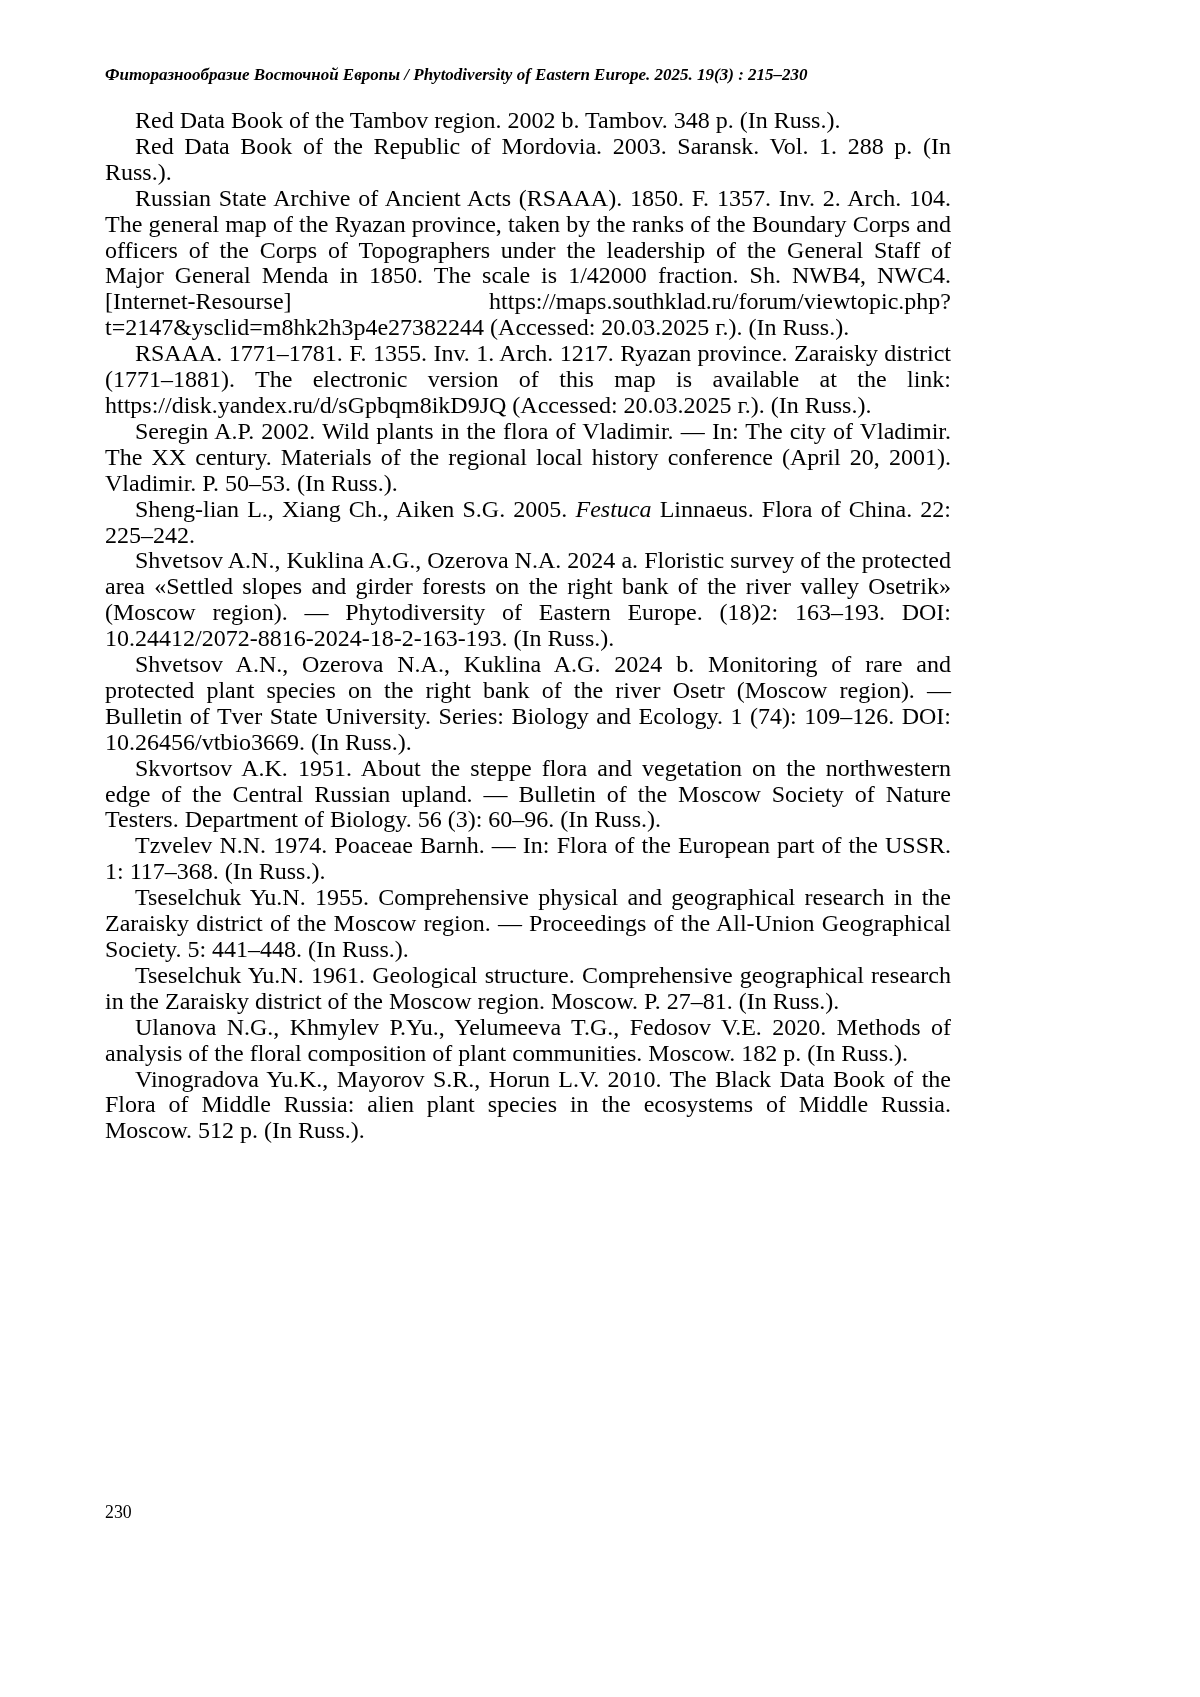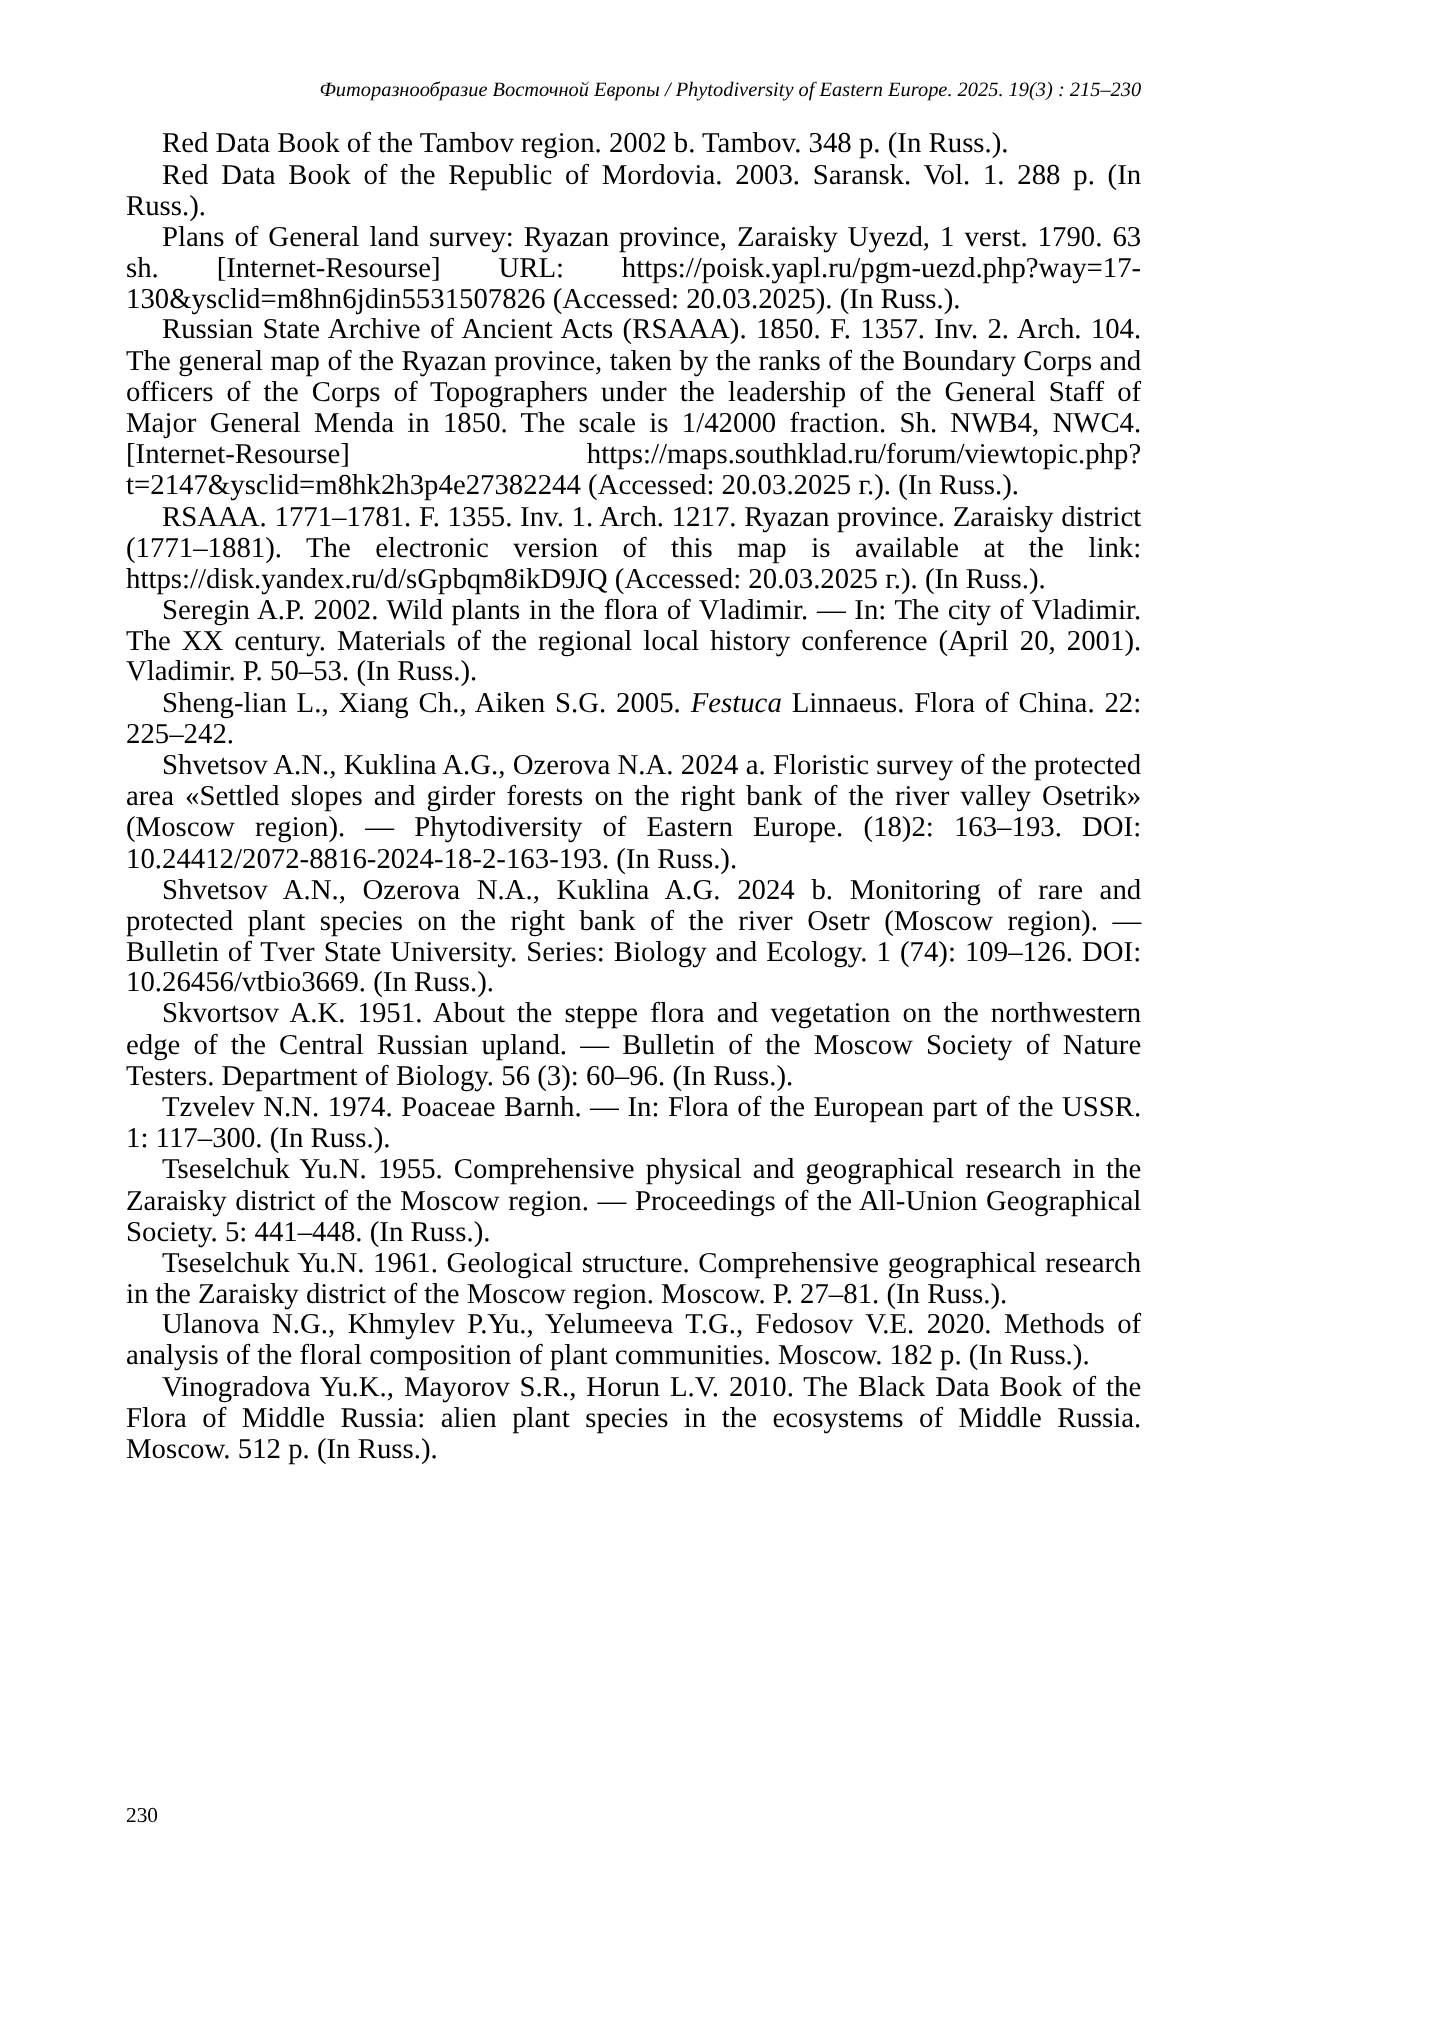--- a/index.html
+++ b/index.html
@@ -15,26 +15,27 @@
     position: relative;
     overflow: hidden;
   }
   .page-content {
     position: absolute;
     left: 105px;
     top: 64px;
     width: 846px;
   }
   .running-head {
-    text-align: right;
+    text-align: left;
     font-style: italic;
     font-size: 17px;
     line-height: 22px;
     margin-bottom: 22px;
     white-space: nowrap;
+    font-weight: bold;
   }
   .references p.ref {
     margin: 0;
     font-size: 24px;
     line-height: 25.9px;
     text-align: justify;
     text-indent: 30px;
     overflow-wrap: break-word;
   }
   .italic {
@@ -50,29 +51,28 @@
   }
 </style>
 </head>
 <body>
 
 <div class="page-content">
   <div class="running-head">Фиторазнообразие Восточной Европы / Phytodiversity of Eastern Europe. 2025. 19(3) : 215–230</div>
   <div class="references">
       <p class="ref"><span>Red Data Book of the Tambov region. 2002 b. Tambov. 348 p. (In Russ.).</span></p>
       <p class="ref"><span>Red Data Book of the Republic of Mordovia. 2003. Saransk. Vol. 1. 288 p. (In Russ.).</span></p>
-      <p class="ref"><span>Plans of General land survey: Ryazan province, Zaraisky Uyezd, 1 verst. 1790. 63 sh. [Internet-Resourse] URL: https://poisk.yapl.ru/pgm-uezd.php?way=17-130&amp;ysclid=m8hn6jdin5531507826 (Accessed: 20.03.2025). (In Russ.).</span></p>
       <p class="ref"><span>Russian State Archive of Ancient Acts (RSAAA). 1850. F. 1357. Inv. 2. Arch. 104. The general map of the Ryazan province, taken by the ranks of the Boundary Corps and officers of the Corps of Topographers under the leadership of the General Staff of Major General Menda in 1850. The scale is 1/42000 fraction. Sh. NWB4, NWC4. [Internet-Resourse] https://maps.southklad.ru/forum/viewtopic.php?t=2147&amp;ysclid=m8hk2h3p4e27382244 (Accessed: 20.03.2025 г.). (In Russ.).</span></p>
       <p class="ref"><span>RSAAA. 1771–1781. F. 1355. Inv. 1. Arch. 1217. Ryazan province. Zaraisky district (1771–1881). The electronic version of this map is available at the link: https://disk.yandex.ru/d/sGpbqm8ikD9JQ (Accessed: 20.03.2025 г.). (In Russ.).</span></p>
       <p class="ref"><span>Seregin A.P. 2002. Wild plants in the flora of Vladimir. — In: The city of Vladimir. The XX century. Materials of the regional local history conference (April 20, 2001). Vladimir. P. 50–53. (In Russ.).</span></p>
       <p class="ref"><span>Sheng-lian L., Xiang Ch., Aiken S.G. 2005. </span><span class="italic">Festuca</span><span> Linnaeus. Flora of China. 22: 225–242.</span></p>
       <p class="ref"><span>Shvetsov A.N., Kuklina A.G., Ozerova N.A. 2024 a. Floristic survey of the protected area «Settled slopes and girder forests on the right bank of the river valley Osetrik» (Moscow region). — Phytodiversity of Eastern Europe. (18)2: 163–193. DOI: 10.24412/2072-8816-2024-18-2-163-193. (In Russ.).</span></p>
       <p class="ref"><span>Shvetsov A.N., Ozerova N.A., Kuklina A.G. 2024 b. Monitoring of rare and protected plant species on the right bank of the river Osetr (Moscow region). — Bulletin of Tver State University. Series: Biology and Ecology. 1 (74): 109–126. DOI: 10.26456/vtbio3669. (In Russ.).</span></p>
       <p class="ref"><span>Skvortsov A.K. 1951. About the steppe flora and vegetation on the northwestern edge of the Central Russian upland. — Bulletin of the Moscow Society of Nature Testers. Department of Biology. 56 (3): 60–96. (In Russ.).</span></p>
-      <p class="ref"><span>Tzvelev N.N. 1974. Poaceae Barnh. — In: Flora of the European part of the USSR. 1: 117–300. (In Russ.).</span></p>
+      <p class="ref"><span>Tzvelev N.N. 1974. Poaceae Barnh. — In: Flora of the European part of the USSR. 1: 117–368. (In Russ.).</span></p>
       <p class="ref"><span>Tseselchuk Yu.N. 1955. Comprehensive physical and geographical research in the Zaraisky district of the Moscow region. — Proceedings of the All-Union Geographical Society. 5: 441–448. (In Russ.).</span></p>
       <p class="ref"><span>Tseselchuk Yu.N. 1961. Geological structure. Comprehensive geographical research in the Zaraisky district of the Moscow region. Moscow. P. 27–81. (In Russ.).</span></p>
       <p class="ref"><span>Ulanova N.G., Khmylev P.Yu., Yelumeeva T.G., Fedosov V.E. 2020. Methods of analysis of the floral composition of plant communities. Moscow. 182 p. (In Russ.).</span></p>
       <p class="ref"><span>Vinogradova Yu.K., Mayorov S.R., Horun L.V. 2010. The Black Data Book of the Flora of Middle Russia: alien plant species in the ecosystems of Middle Russia. Moscow. 512 p. (In Russ.).</span></p>
     </div>
 </div>
 
 <div class="page-number">230</div>
 
 </body></html>

